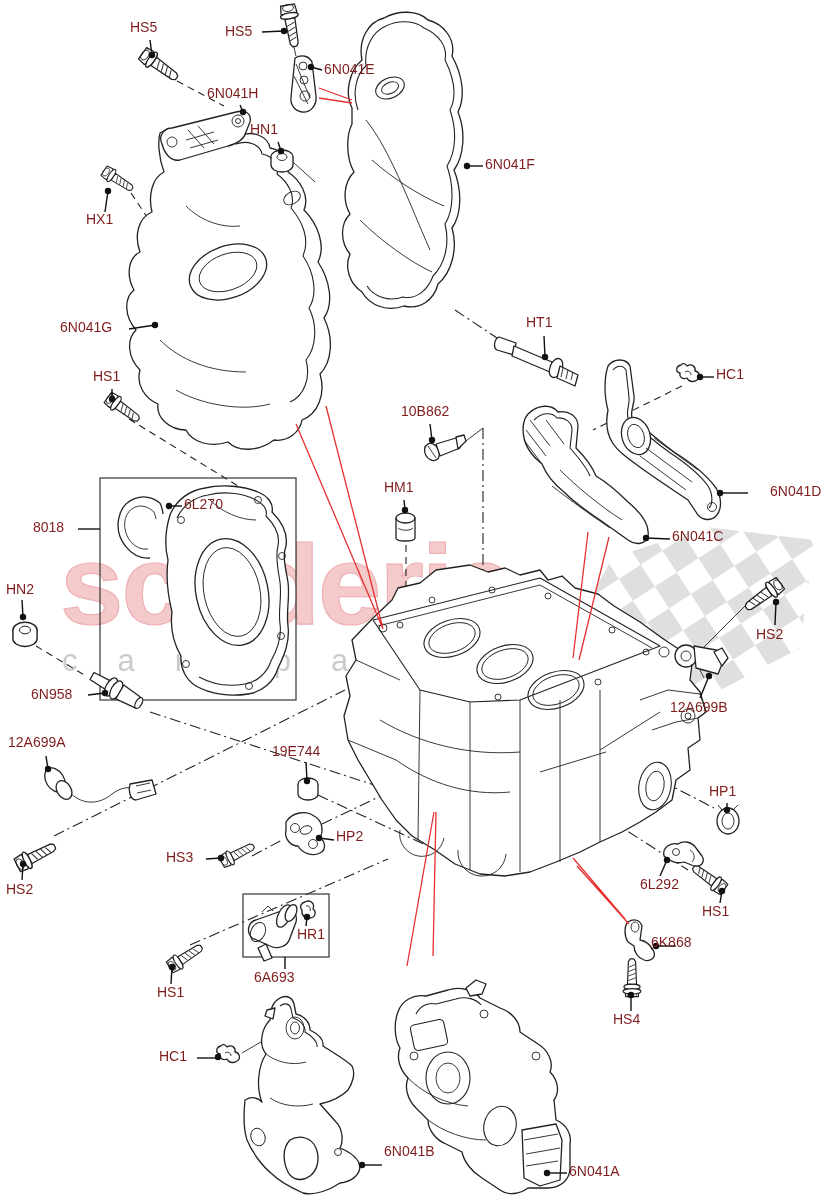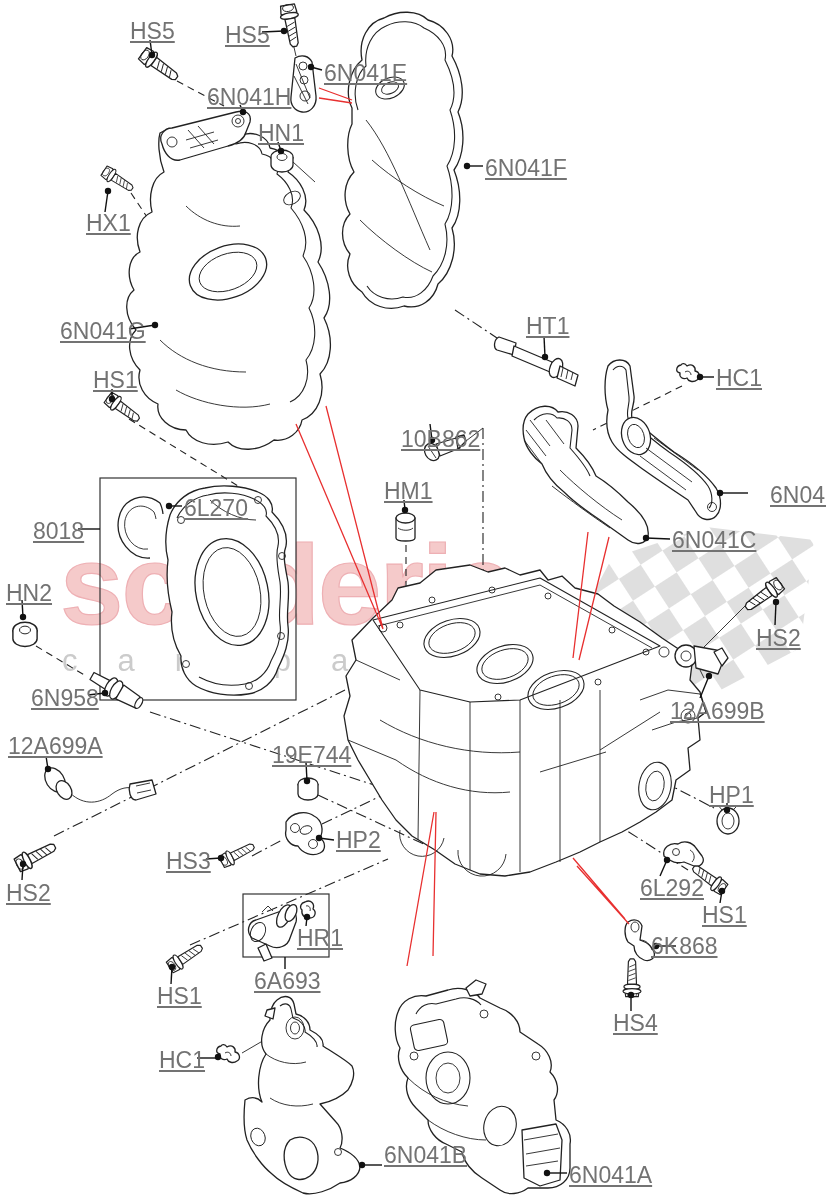--- a/index.html
+++ b/index.html
@@ -1,20 +1,20 @@
 <!DOCTYPE html>
 <html><head>
 <meta charset="utf-8">
 <style>
   html,body{margin:0;padding:0;background:#fff;}
   #stage{position:relative;width:826px;height:1200px;background:#fff;overflow:hidden;
          font-family:"Liberation Sans",sans-serif;}
   #art{position:absolute;left:0;top:0;}
-  .lbl{position:absolute;font-size:23px;color:#737373;white-space:nowrap;line-height:1;
-       font-family:"Liberation Sans",sans-serif;text-decoration:underline;}
+  .lbl{position:absolute;font-size:14px;color:#7f1d1d;white-space:nowrap;line-height:1;
+       font-family:"Liberation Sans",sans-serif;}
   svg .p{fill:#ffffff;stroke:#222;stroke-width:1.3;stroke-linejoin:round;}
   svg .p2{fill:none;stroke:#222;stroke-width:1.1;stroke-linejoin:round;}
   svg .t{fill:none;stroke:#222;stroke-width:0.9;}
   svg .lead{stroke:#111;stroke-width:1.4;fill:none;}
   svg .dsh{stroke:#222;stroke-width:1.1;fill:none;stroke-dasharray:7 5;}
   svg .ddot{stroke:#222;stroke-width:1.1;fill:none;stroke-dasharray:11 4 2 4;}
   svg .red{stroke:#e83030;stroke-width:1.3;fill:none;}
   svg .dot{fill:#111;stroke:none;}
 </style>
 </head>
@@ -477,28 +477,28 @@
         <circle class="dot" cx="362" cy="1165" r="3.2"></circle>
     <path class="lead" d="M547,1173 L567,1173"></path>
         <circle class="dot" cx="547" cy="1173" r="3.2"></circle>
   </g>
 </svg>
 
 <div class="lbl" style="left:130px;top:20px">HS5</div>
 <div class="lbl" style="left:225px;top:24px">HS5</div>
 <div class="lbl" style="left:324px;top:62px">6N041E</div>
 <div class="lbl" style="left:207px;top:86px">6N041H</div>
-<div class="lbl" style="left:258px;top:122px">HN1</div>
+<div class="lbl" style="left:250px;top:122px">HN1</div>
 <div class="lbl" style="left:485px;top:157px">6N041F</div>
 <div class="lbl" style="left:86px;top:212px">HX1</div>
 <div class="lbl" style="left:60px;top:320px">6N041G</div>
 <div class="lbl" style="left:93px;top:369px">HS1</div>
 <div class="lbl" style="left:526px;top:315px">HT1</div>
 <div class="lbl" style="left:716px;top:367px">HC1</div>
-<div class="lbl" style="left:401px;top:428px">10B862</div>
+<div class="lbl" style="left:401px;top:404px">10B862</div>
 <div class="lbl" style="left:770px;top:484px">6N041D</div>
 <div class="lbl" style="left:384px;top:480px">HM1</div>
 <div class="lbl" style="left:672px;top:529px">6N041C</div>
 <div class="lbl" style="left:184px;top:497px">6L270</div>
 <div class="lbl" style="left:33px;top:520px">8018</div>
 <div class="lbl" style="left:6px;top:582px">HN2</div>
 <div class="lbl" style="left:756px;top:627px">HS2</div>
 <div class="lbl" style="left:31px;top:687px">6N958</div>
 <div class="lbl" style="left:670px;top:700px">12A699B</div>
 <div class="lbl" style="left:8px;top:735px">12A699A</div>

